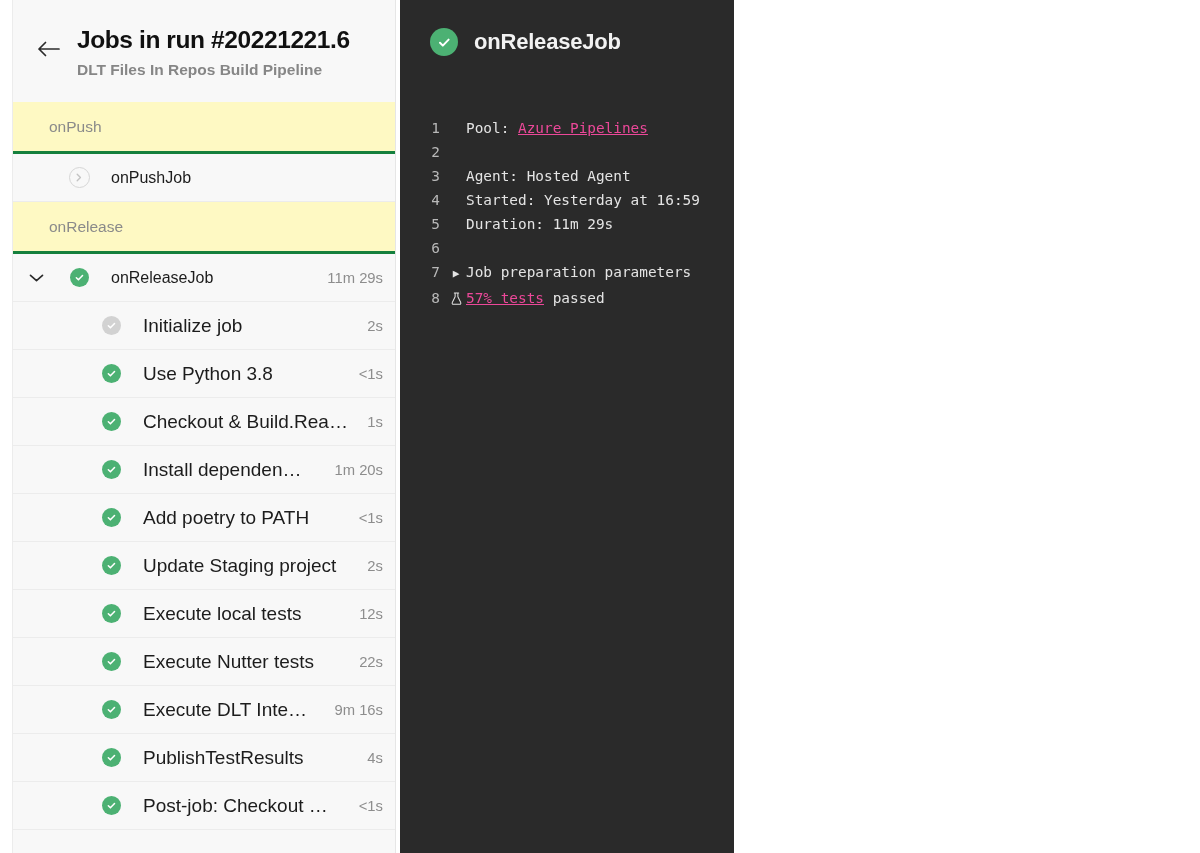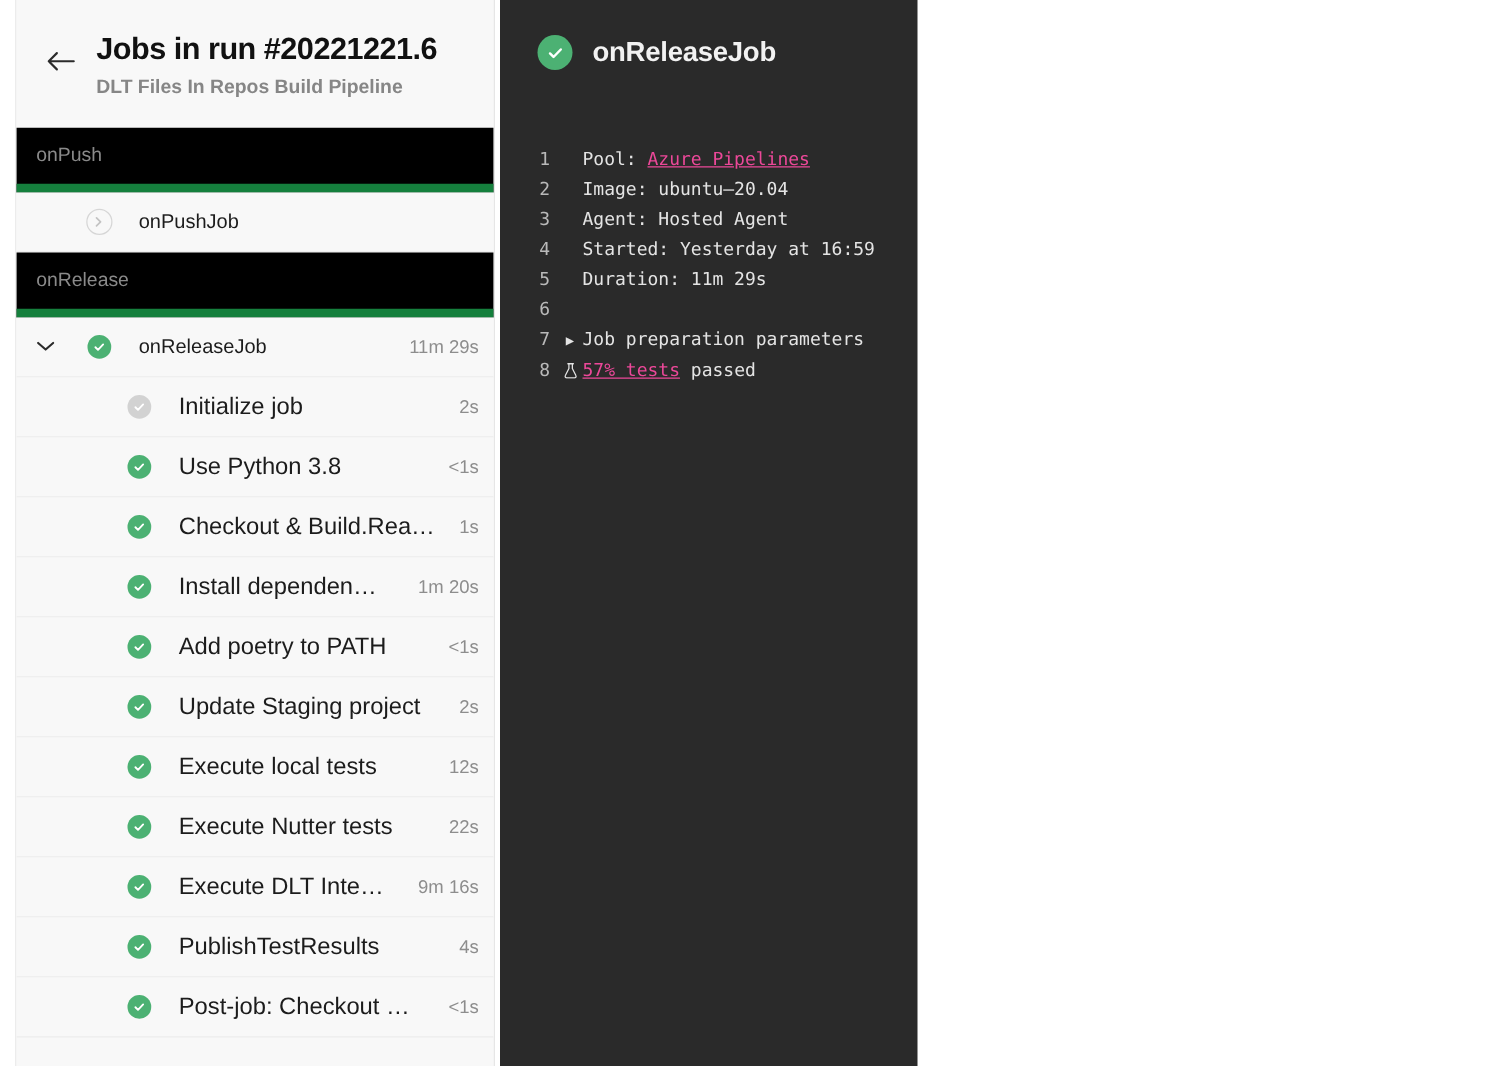--- a/index.html
+++ b/index.html
@@ -75,25 +75,25 @@
 
   .sb-scroll {
     flex: 1 1 auto;
     overflow: hidden;
   }
 
   .section-head {
     height: 52px;
     display: flex;
     align-items: center;
-    padding: 0 18px 0 16px;
+    padding: 0 18px 0 36px;
     font-size: 15.5px;
     color: #8a8a8a;
-    border-bottom: 7px solid #15803d;
-    background: #000000;
+    border-bottom: 3px solid #15803d;
+    background: #fef9c3;
   }
 
   .row {
     height: 48px;
     display: flex;
     align-items: center;
     border-bottom: 1px solid #ececec;
     background: #f8f8f8;
     padding-right: 12px;
     cursor: pointer;
@@ -427,21 +427,21 @@
       <div class="log-status-badge">
         <svg width="15" height="15" viewBox="0 0 16 16" aria-hidden="true">
           <path d="M3.2 8.3l3 3 6.2-6.4" stroke="#ffffff" stroke-width="2.1" fill="none" stroke-linecap="round" stroke-linejoin="round"></path>
         </svg>
       </div>
       <div class="log-title">onReleaseJob</div>
     </div>
 
     <div class="log-body" id="log-body">
         <div class="log-line"><span class="ln">1</span><span class="gutter-mark"></span><span class="log-text">Pool: <span class="log-link">Azure Pipelines</span></span></div>
-        <div class="log-line"><span class="ln">2</span><span class="gutter-mark"></span><span class="log-text">Image: ubuntu‒20.04</span></div>
+        <div class="log-line"><span class="ln">2</span><span class="gutter-mark"></span></div>
         <div class="log-line"><span class="ln">3</span><span class="gutter-mark"></span><span class="log-text">Agent: Hosted Agent</span></div>
         <div class="log-line"><span class="ln">4</span><span class="gutter-mark"></span><span class="log-text">Started: Yesterday at 16:59</span></div>
         <div class="log-line"><span class="ln">5</span><span class="gutter-mark"></span><span class="log-text">Duration: 11m 29s</span></div>
         <div class="log-line"><span class="ln">6</span><span class="gutter-mark"></span><span class="log-text"></span></div>
         <div class="log-line"><span class="ln">7</span><span class="gutter-mark">▶</span><span class="log-text">Job preparation parameters</span></div>
         <div class="log-line"><span class="ln">8</span><span class="gutter-mark"><span class="flask-slot"><svg width="11" height="13" viewBox="0 0 12 14" aria-hidden="true">
                 <path d="M4.5 1v4.1L1.4 11.3c-.5.9.1 2 1.1 2h7c1 0 1.6-1.1 1.1-2L7.5 5.1V1" stroke="#e4e4e4" stroke-width="1.1" fill="none" stroke-linejoin="round"></path>
                 <path d="M3.6 1h4.8" stroke="#e4e4e4" stroke-width="1.1" stroke-linecap="round"></path>
               </svg></span></span><span class="log-text"><span class="log-link">57% tests</span> passed</span></div>
       </div>

